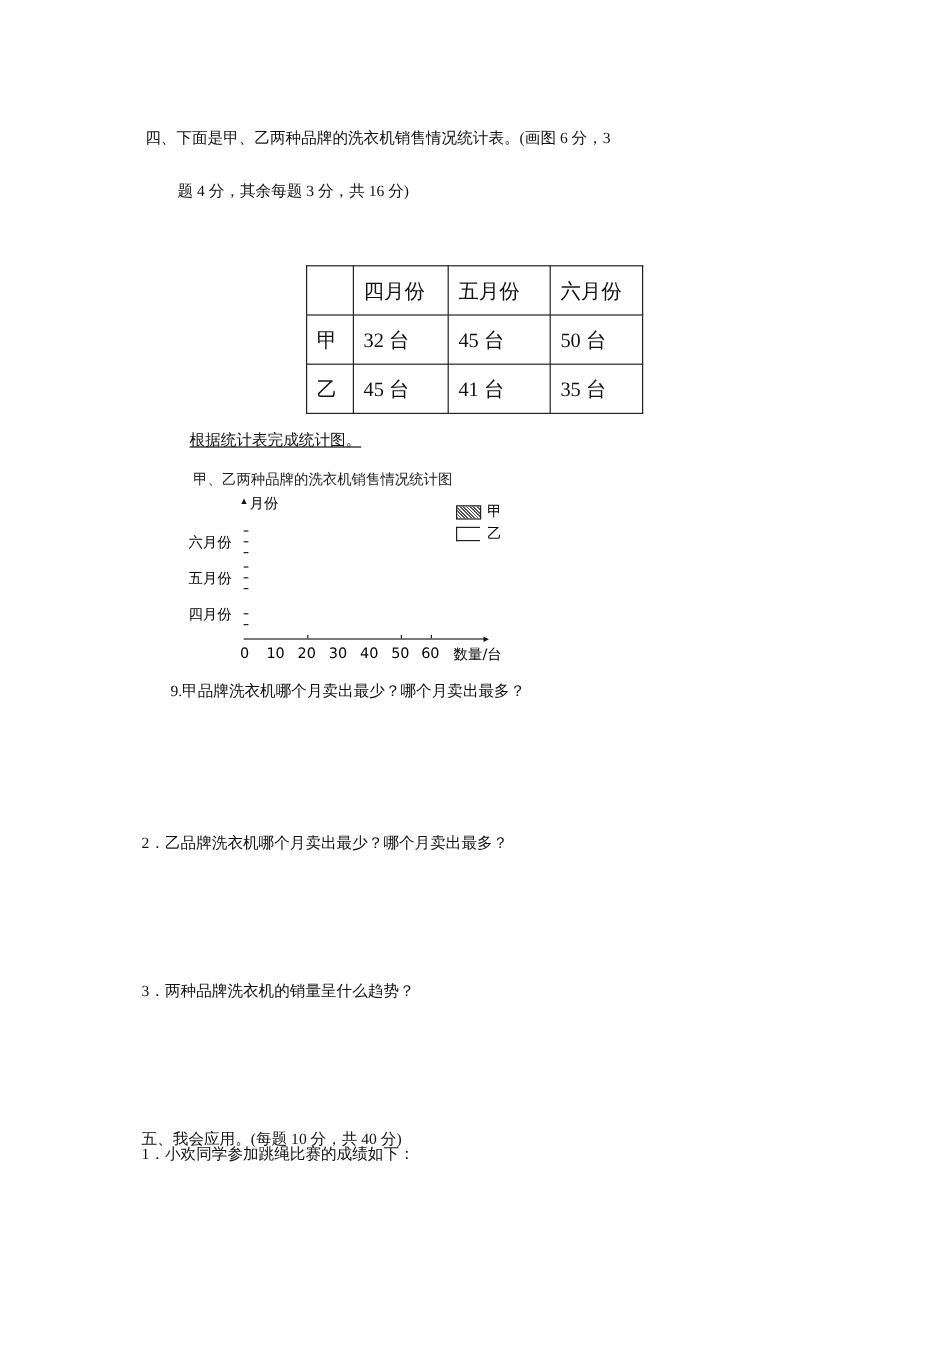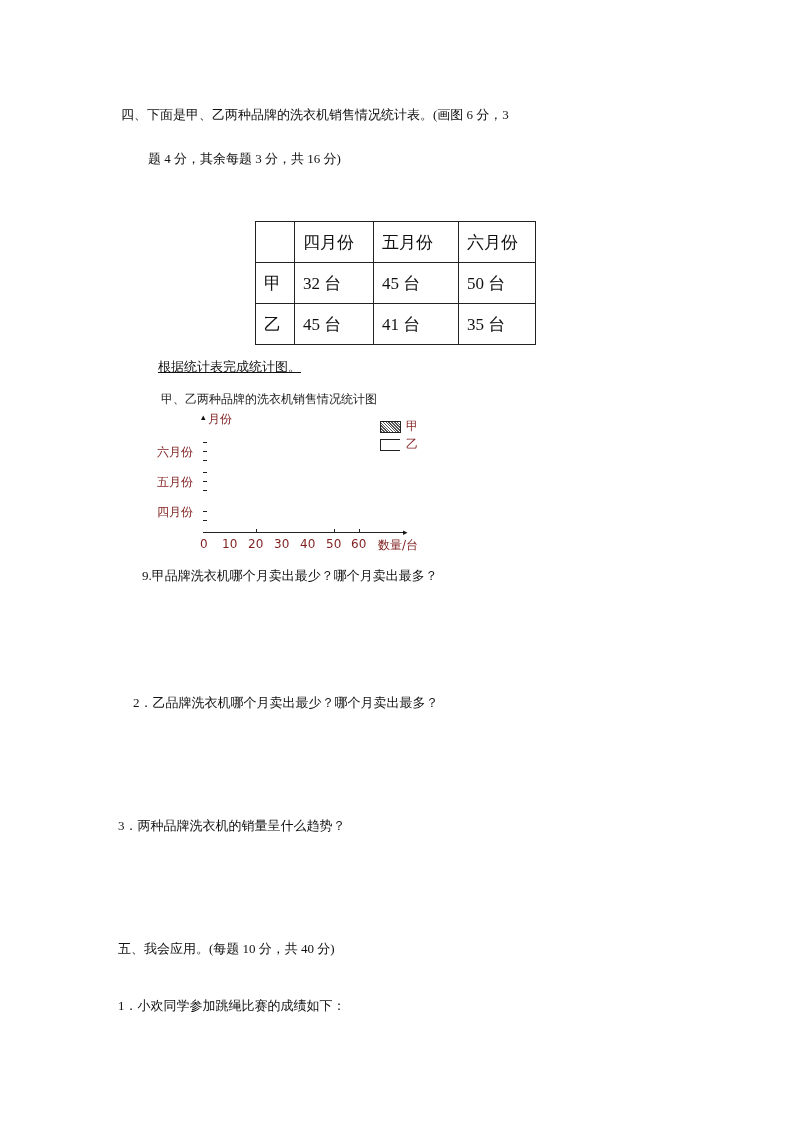--- a/index.html
+++ b/index.html
@@ -15,21 +15,21 @@
     border-collapse: collapse; font-size: 17px;
   }
   table.stats td {
     border: 1.3px solid #222; height: 40px; padding: 0 0 0 8px;
   }
   .c0 { width: 30px; }
   .c1 { width: 70px; }
   .c2 { width: 76px; }
   .c3 { width: 68px; }
   .chart-title { font-family: "DejaVu Sans", sans-serif; font-size: 12px; color: #222; }
-  .chart-small { font-family: "DejaVu Sans", sans-serif; font-size: 12px; color: #7f1d1d; }
+  .chart-small { font-family: "DejaVu Sans", sans-serif; font-size: 12px; color: #000000; }
   .axis-line { position: absolute; background: #222; }
   .tick { position: absolute; background: #222; }
   .legend-box { position: absolute; width: 19px; height: 10px; border: 1px solid #222; }
   .hatched {
     background-image: repeating-linear-gradient(45deg, #555 0 1px, #fff 1px 2px);
   }
 </style>
 </head>
 <body>
 
@@ -97,17 +97,17 @@
 
   <div>
     <div class="legend-box hatched" style="left:380px; top:421px;"></div>
     <div class="abs chart-small" style="left:406px; top:418px;">甲</div>
     <div class="legend-box" style="left:380px; top:439px; border-right:none;"></div>
     <div class="abs chart-small" style="left:406px; top:436px;">乙</div>
   </div>
 </div>
 
 <div class="abs q" style="left:142px; top:567px;">9.甲品牌洗衣机哪个月卖出最少？哪个月卖出最多？</div>
-<div class="abs q" style="left:118px; top:694px;margin-left:15px;">2．乙品牌洗衣机哪个月卖出最少？哪个月卖出最多？</div>
+<div class="abs q" style="left:118px; top:694px;">2．乙品牌洗衣机哪个月卖出最少？哪个月卖出最多？</div>
 <div class="abs q" style="left:118px; top:817px;">3．两种品牌洗衣机的销量呈什么趋势？</div>
 
 <div class="abs q" style="left:118px; top:940px;">五、我会应用。(每题 10 分，共 40 分)</div>
-<div class="abs q" style="left:118px; top:997px;font-family:Liberation Serif, serif;">1．小欢同学参加跳绳比赛的成绩如下：</div>
+<div class="abs q" style="left:118px; top:953px;font-family:Liberation Serif, serif;">1．小欢同学参加跳绳比赛的成绩如下：</div>
 
 </body></html>

